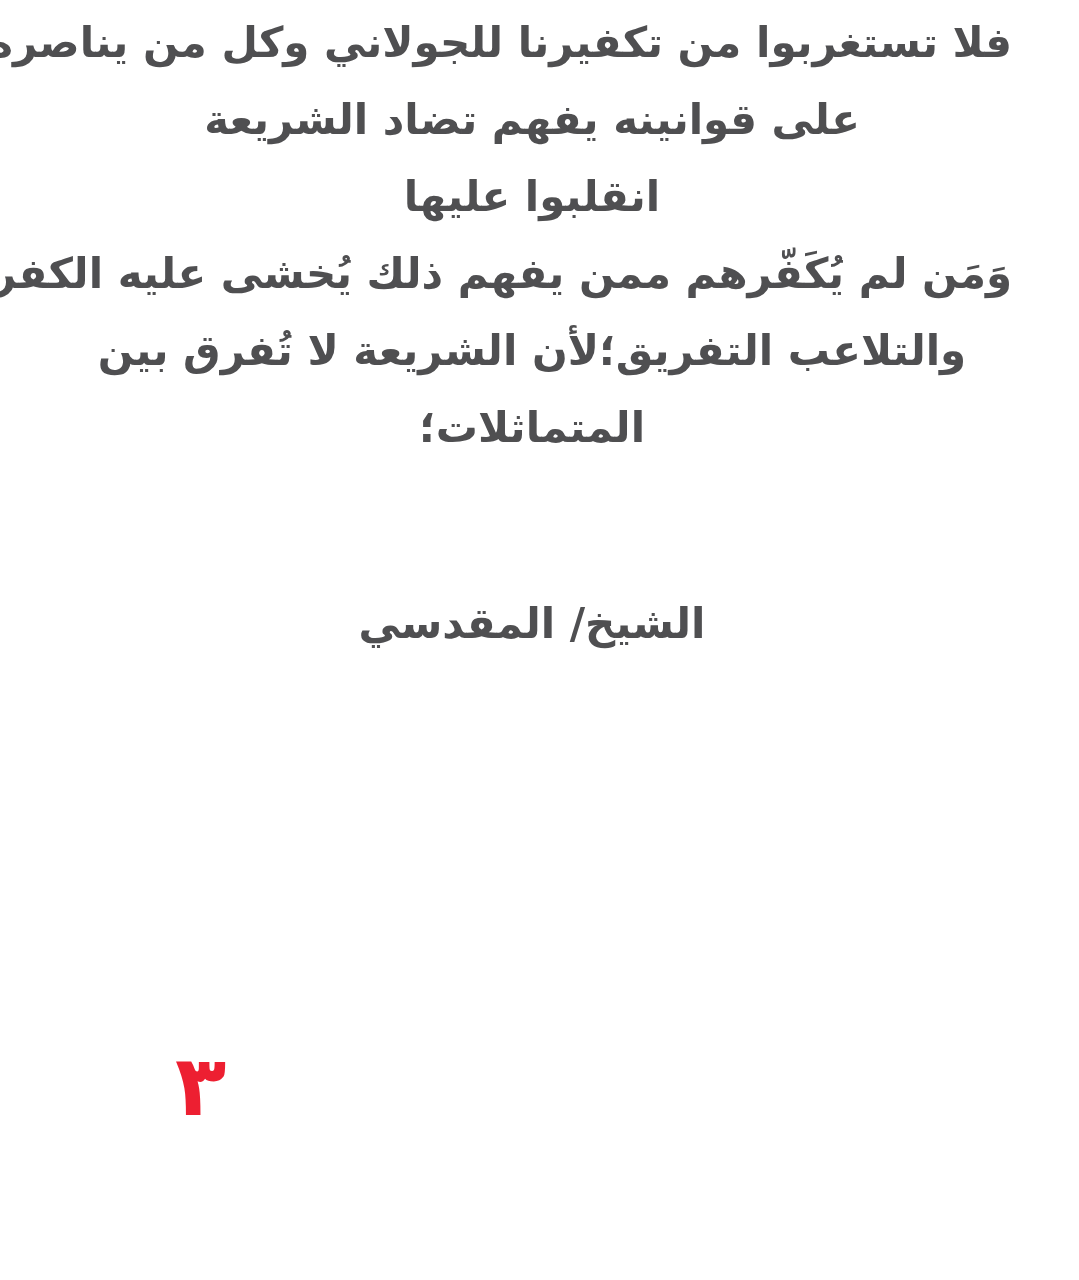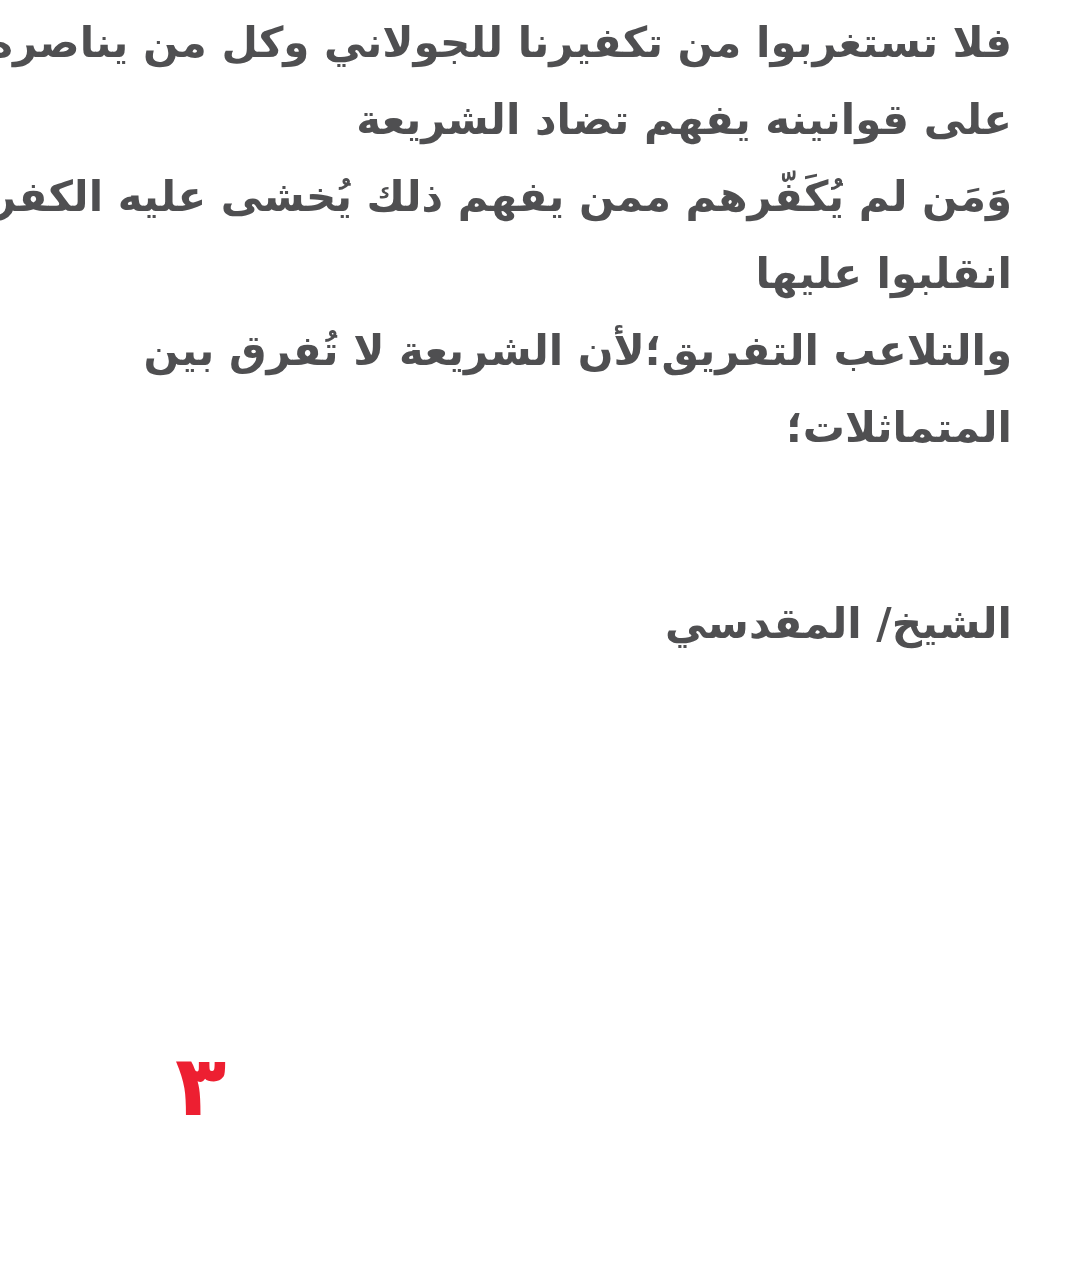--- a/index.html
+++ b/index.html
@@ -14,21 +14,21 @@
     background: var(--page-bg, #ffffff);
     overflow: hidden;
     font-family: "DejaVu Sans", sans-serif;
   }
   .text-block {
     position: absolute;
     top: 4px;
     right: 67px;
     left: 52px;
     direction: rtl;
-    text-align: right;
+    text-align: center;
     color: var(--text-color, #4f4f51);
     font-size: 42px;
     font-weight: 700;
   }
   .line {
     height: 77px;
     line-height: 77px;
     white-space: nowrap;
     margin: 0;
   }
@@ -51,21 +51,21 @@
     direction: rtl;
   }
 </style>
 </head>
 <body>
 
 <div class="page">
   <div class="text-block">
     <p class="line">فلا تستغربوا من تكفيرنا للجولاني وكل من يناصره</p>
     <p class="line">على قوانينه يفهم تضاد الشريعة</p>
+    <p class="line">انقلبوا عليها</p>
     <p class="line">وَمَن لم يُكَفّرهم ممن يفهم ذلك يُخشى عليه الكفر</p>
-    <p class="line">انقلبوا عليها</p>
     <p class="line">والتلاعب التفريق؛لأن الشريعة لا تُفرق بين</p>
     <p class="line">المتماثلات؛</p>
     <div class="spacer"></div>
     <p class="signature">الشيخ/ المقدسي</p>
   </div>
   <div class="page-number">٣</div>
 </div>
 
 </body></html>

